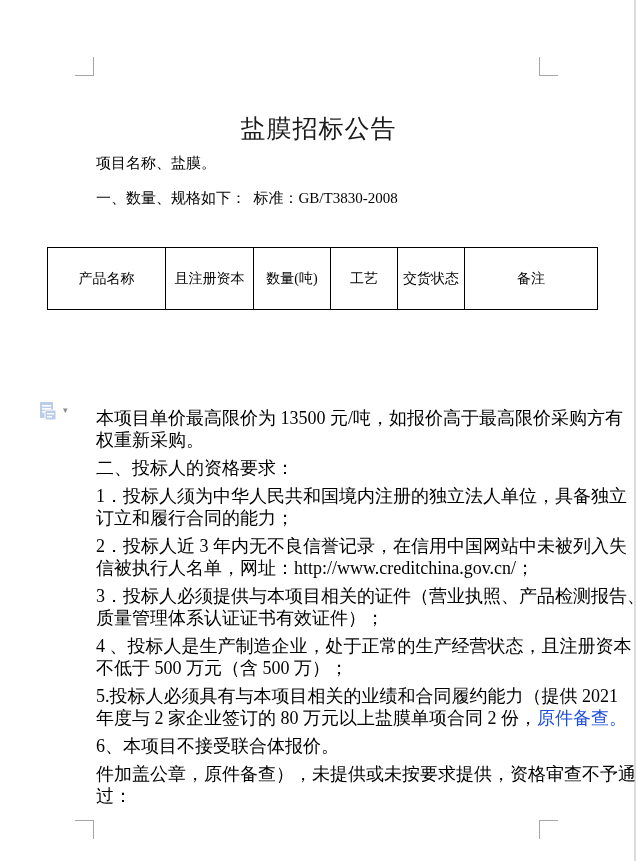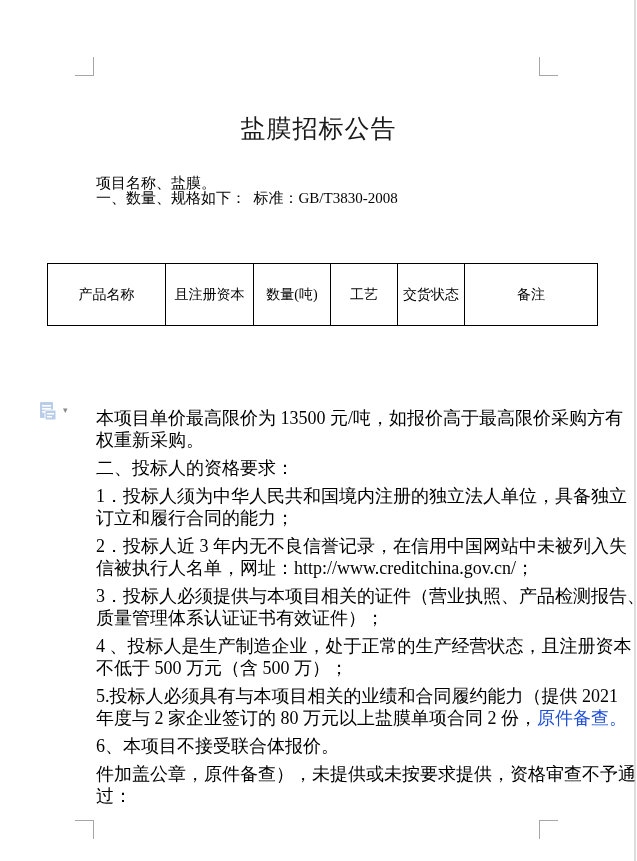--- a/index.html
+++ b/index.html
@@ -14,26 +14,26 @@
   .mark.tl{left:75px;top:57px;border-right:1px solid #a6a6a6;border-bottom:1px solid #a6a6a6;}
   .mark.tr{left:539px;top:57px;border-left:1px solid #a6a6a6;border-bottom:1px solid #a6a6a6;}
   .mark.bl{left:75px;top:820px;border-right:1px solid #a6a6a6;border-top:1px solid #a6a6a6;}
   .mark.br{left:539px;top:820px;border-left:1px solid #a6a6a6;border-top:1px solid #a6a6a6;}
 
   .doc-title{
     position:absolute;left:0;top:112px;width:637px;text-align:center;
     font-size:25px;letter-spacing:1px;color:#1a1a1a;white-space:pre;
   }
   .intro-line{position:absolute;left:96px;font-size:15px;line-height:22px;white-space:pre;}
-  .intro-1{top:172px;}
+  .intro-1{top:152px;}
   .intro-2{top:187px;}
 
   table.tbl{
     position:absolute;left:47px;top:247px;width:550px;
-    border-collapse:collapse;table-layout:fixed;margin-top:16px;
+    border-collapse:collapse;table-layout:fixed;
   }
   table.tbl td{
     border:1px solid #000;text-align:center;vertical-align:middle;
     font-size:14px;line-height:17px;white-space:pre-line;padding:2px;
     overflow:hidden;
   }
   table.tbl tr.hdr{height:62px;}
   table.tbl tr.row{height:66px;}
   table.tbl td.spec{
     font-family:"Liberation Sans","DejaVu Sans",sans-serif;

